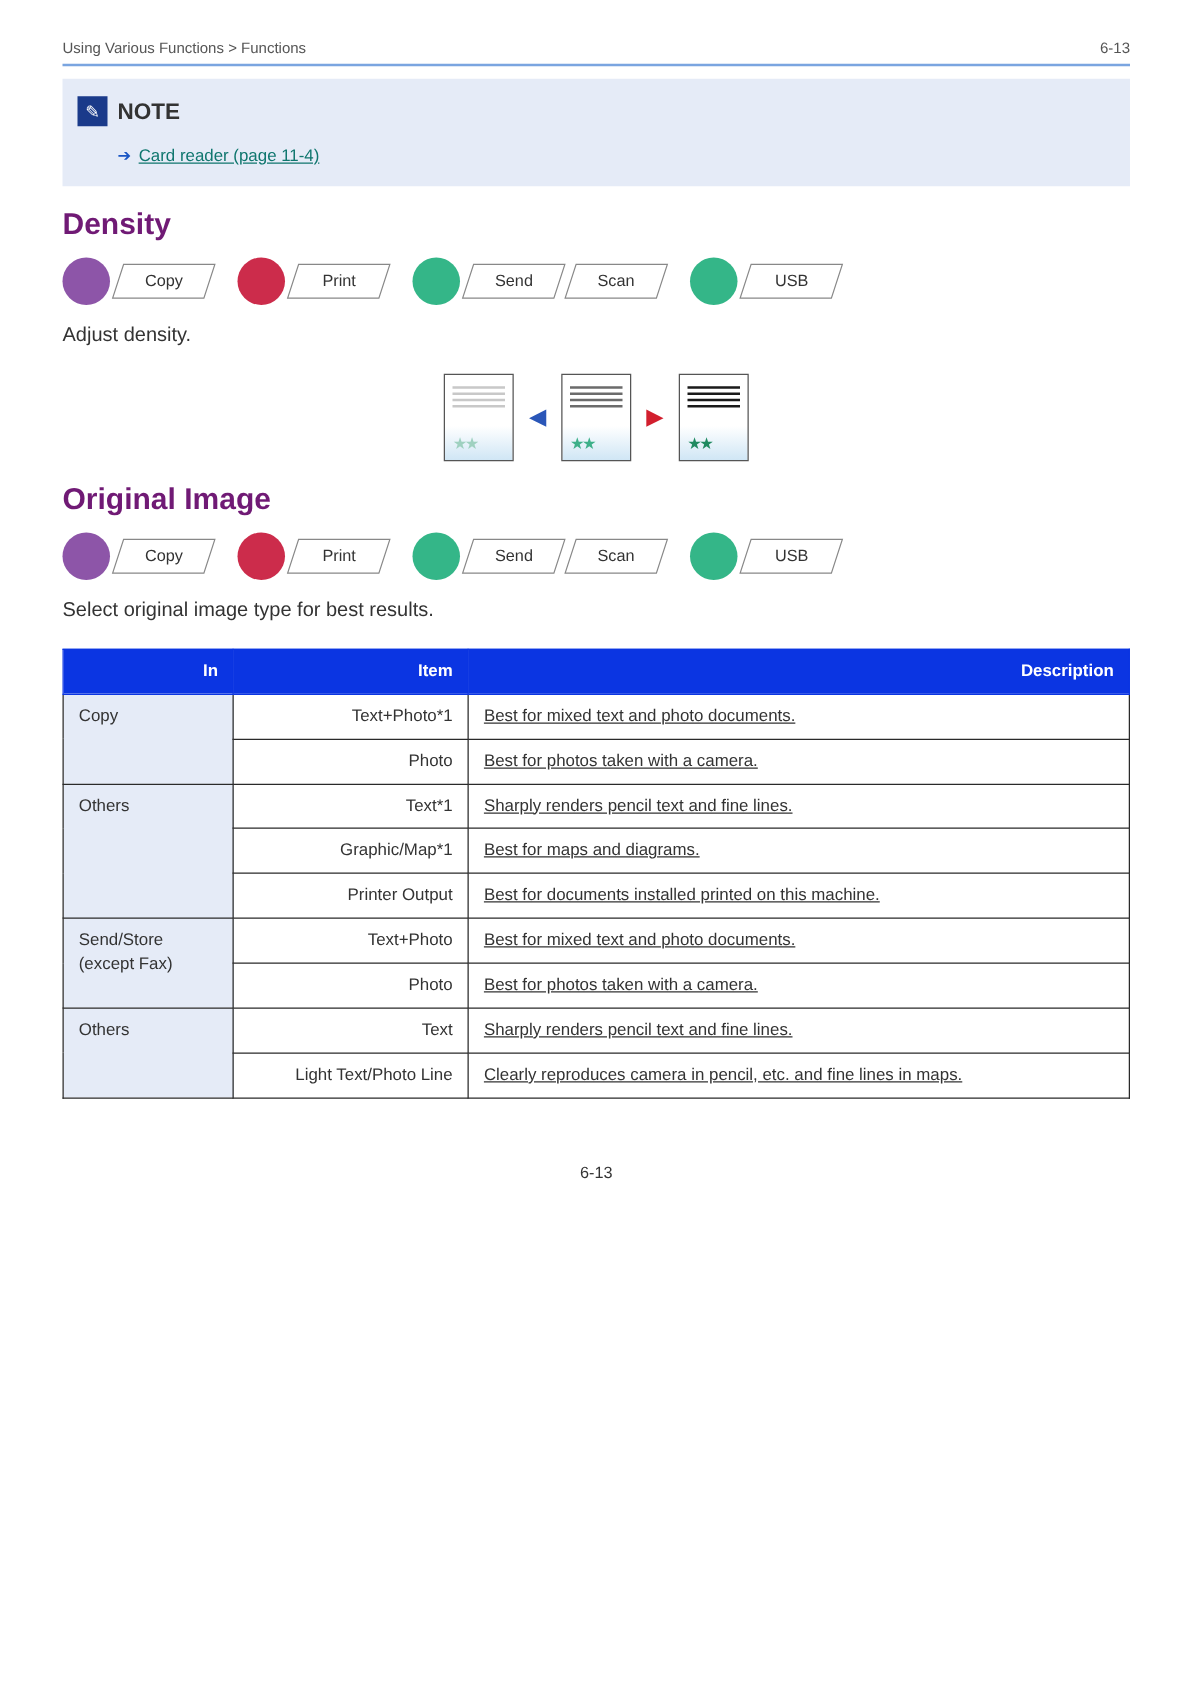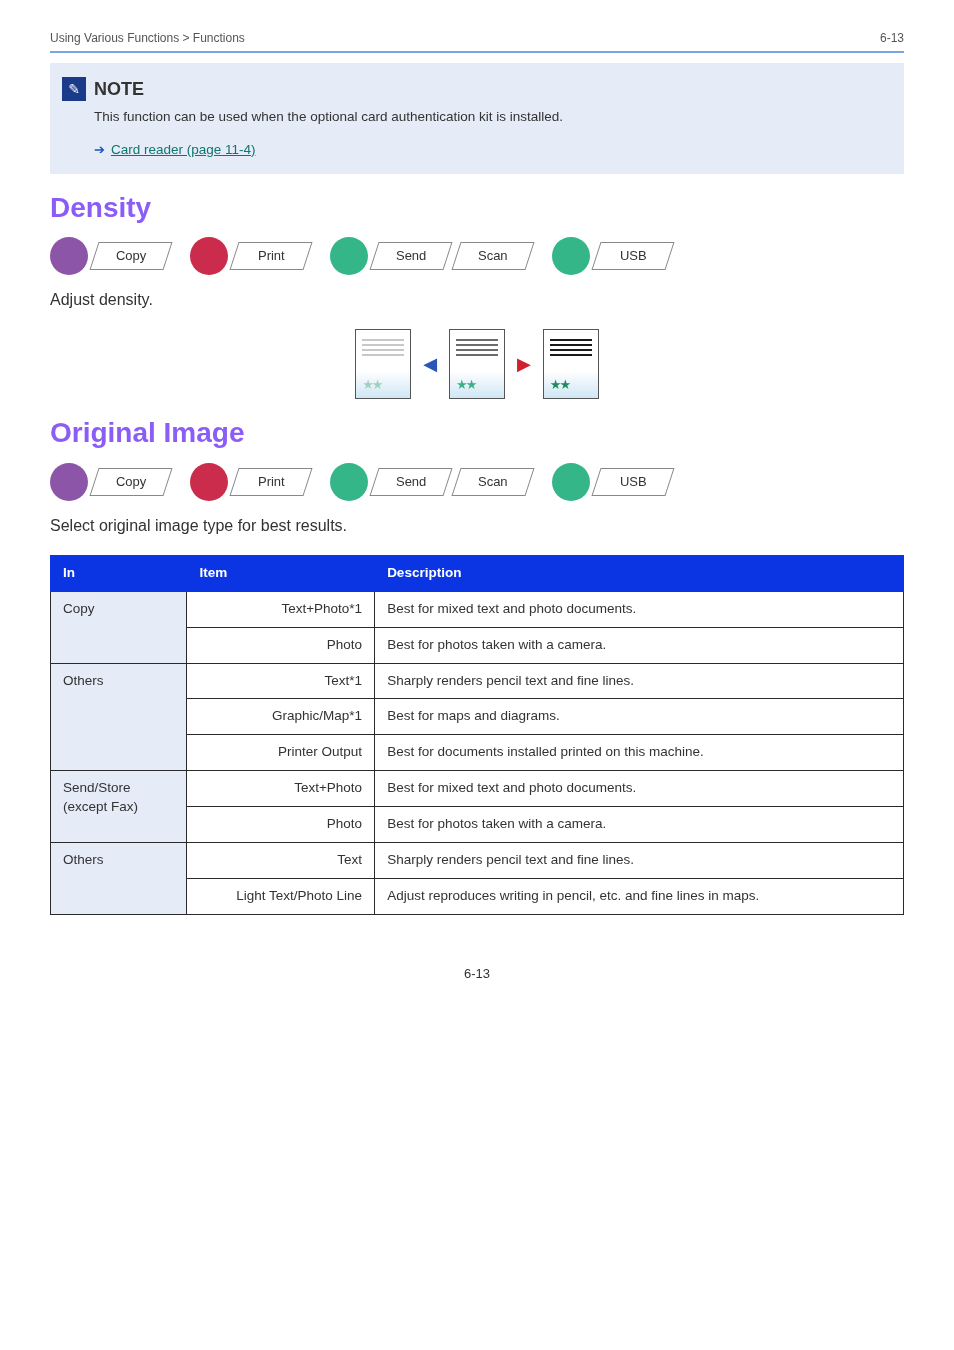--- a/index.html
+++ b/index.html
@@ -55,22 +55,22 @@
   }
   .note-link {
     color: #0f766e;
     text-decoration: underline;
   }
   .arrow-right {
     color: #1a56c4;
     font-size: 13px;
   }
   h2.section {
-    color: #8b5cf6;
-    font-size: 28px;
+    color: #701a75;
+    font-size: 24px;
     font-weight: 800;
     margin: 14px 0 10px;
   }
   .cat-row {
     display: flex;
     gap: 20px;
     align-items: center;
     margin-bottom: 14px;
   }
   .cat {
@@ -136,59 +136,58 @@
   table.opts {
     width: 100%;
     border-collapse: collapse;
     margin-top: 8px;
     border: 1px solid #2a2a2a;
     font-size: 13.5px;
   }
   table.opts th {
     background: #0b35e2;
     color: #fff;
-    text-align: left;
+    text-align: right;
     padding: 8px 12px;
     font-weight: bold;
     border: 1px solid #0b35e2;
   }
   table.opts td {
     border: 1px solid #2a2a2a;
     padding: 8px 12px;
     vertical-align: top;
   }
   table.opts td.cat-cell {
     background: #e5ebf7;
     width: 16%;
   }
   table.opts td.val-cell {
     width: 22%;
     text-align: right;
   }
-  table.opts td.desc-cell { width: 62%; }
+  table.opts td.desc-cell { width: 62%; text-decoration: underline; }
   .pagenum {
     text-align: center;
     margin-top: 50px;
     font-size: 13px;
   }
 </style>
 </head>
 <body>
 
 <div class="top-bar">
   <span>Using Various Functions &gt; Functions</span>
   <span>6-13</span>
 </div>
 
 <div class="note-box">
   <div class="note-head">
     <span class="note-icon">✎</span>
     <span class="note-title">NOTE</span>
   </div>
-  <div class="note-body">This function can be used when the optional card authentication kit is installed.</div>
   <div class="note-link-row">
     <span class="arrow-right">➔</span>
     <a href="#" class="note-link">Card reader (page 11-4)</a>
   </div>
 </div>
 
 <h2 class="section">Density</h2>
 
 <div class="cat-row">
   <div class="cat">
@@ -328,18 +327,18 @@
         <td class="val-cell">Photo</td>
         <td class="desc-cell">Best for photos taken with a camera.</td>
       </tr>
       <tr>
         <td class="cat-cell" rowspan="2">Others</td>
         <td class="val-cell">Text</td>
         <td class="desc-cell">Sharply renders pencil text and fine lines.</td>
       </tr>
       <tr>
         <td class="val-cell">Light Text/Photo Line</td>
-        <td class="desc-cell">Adjust reproduces writing in pencil, etc. and fine lines in maps.</td>
+        <td class="desc-cell">Clearly reproduces camera in pencil, etc. and fine lines in maps.</td>
       </tr>
     </tbody>
 </table>
 
 <div class="pagenum">6-13</div>
 
 </body></html>

